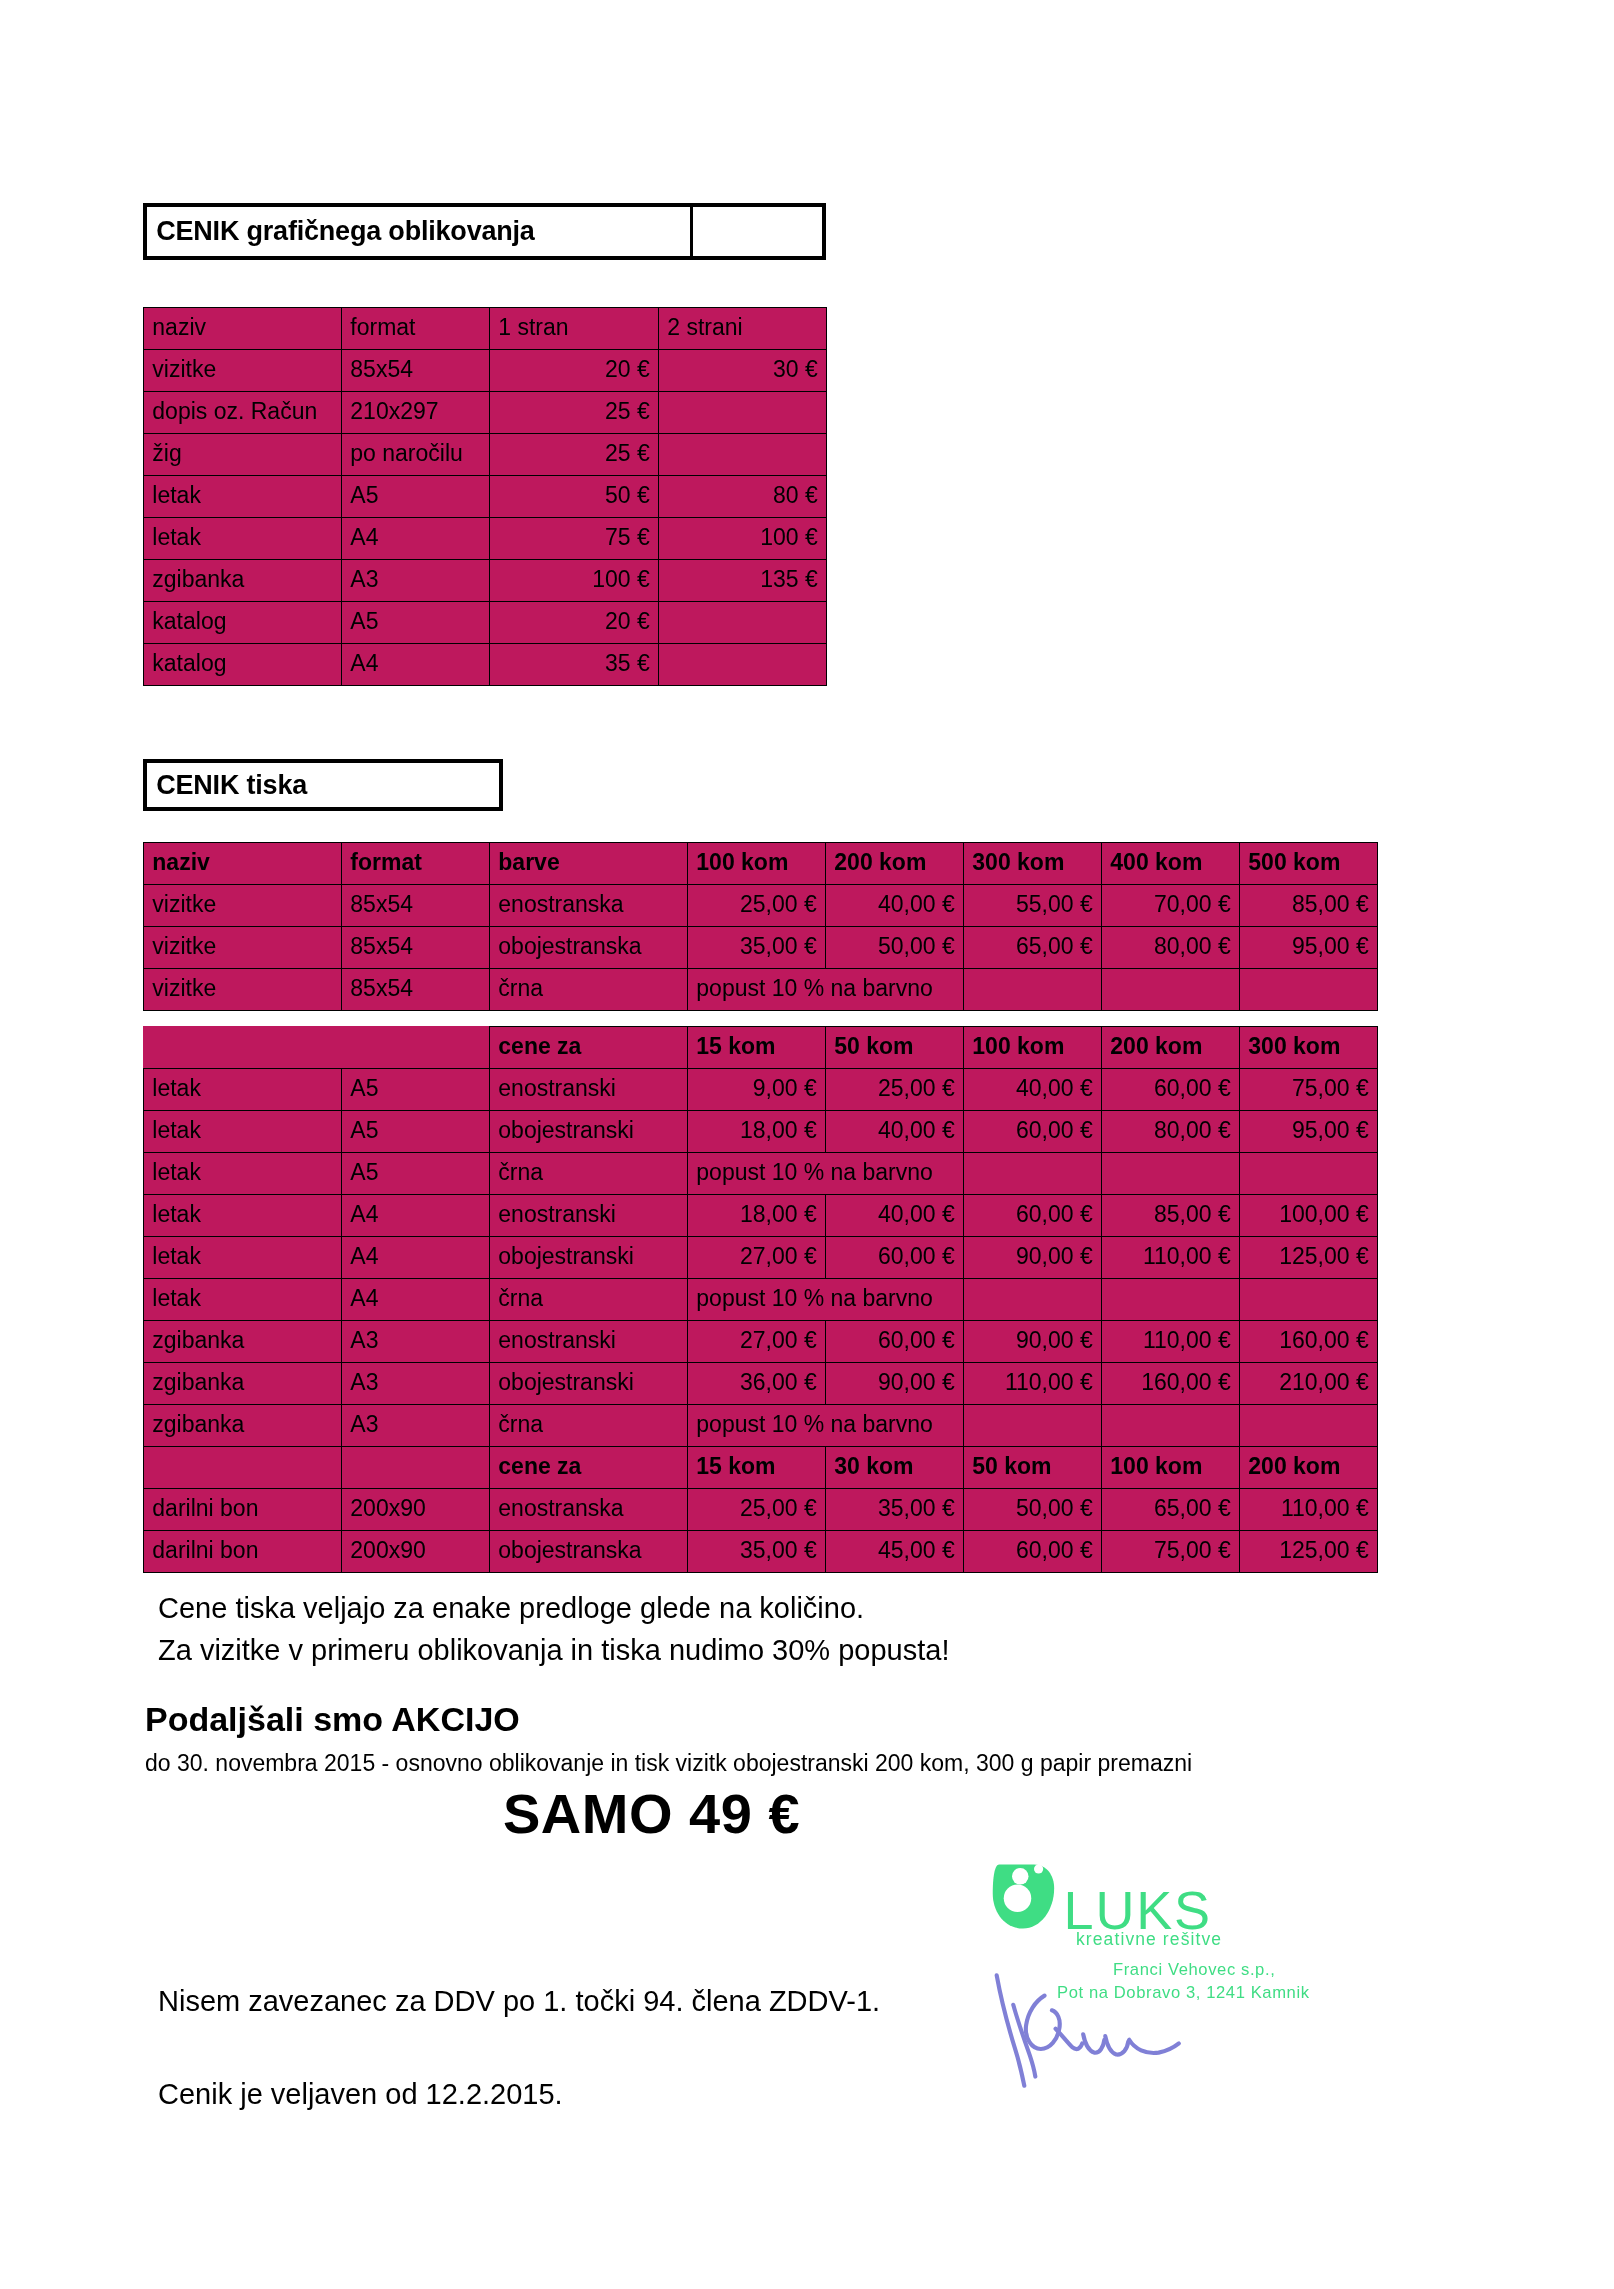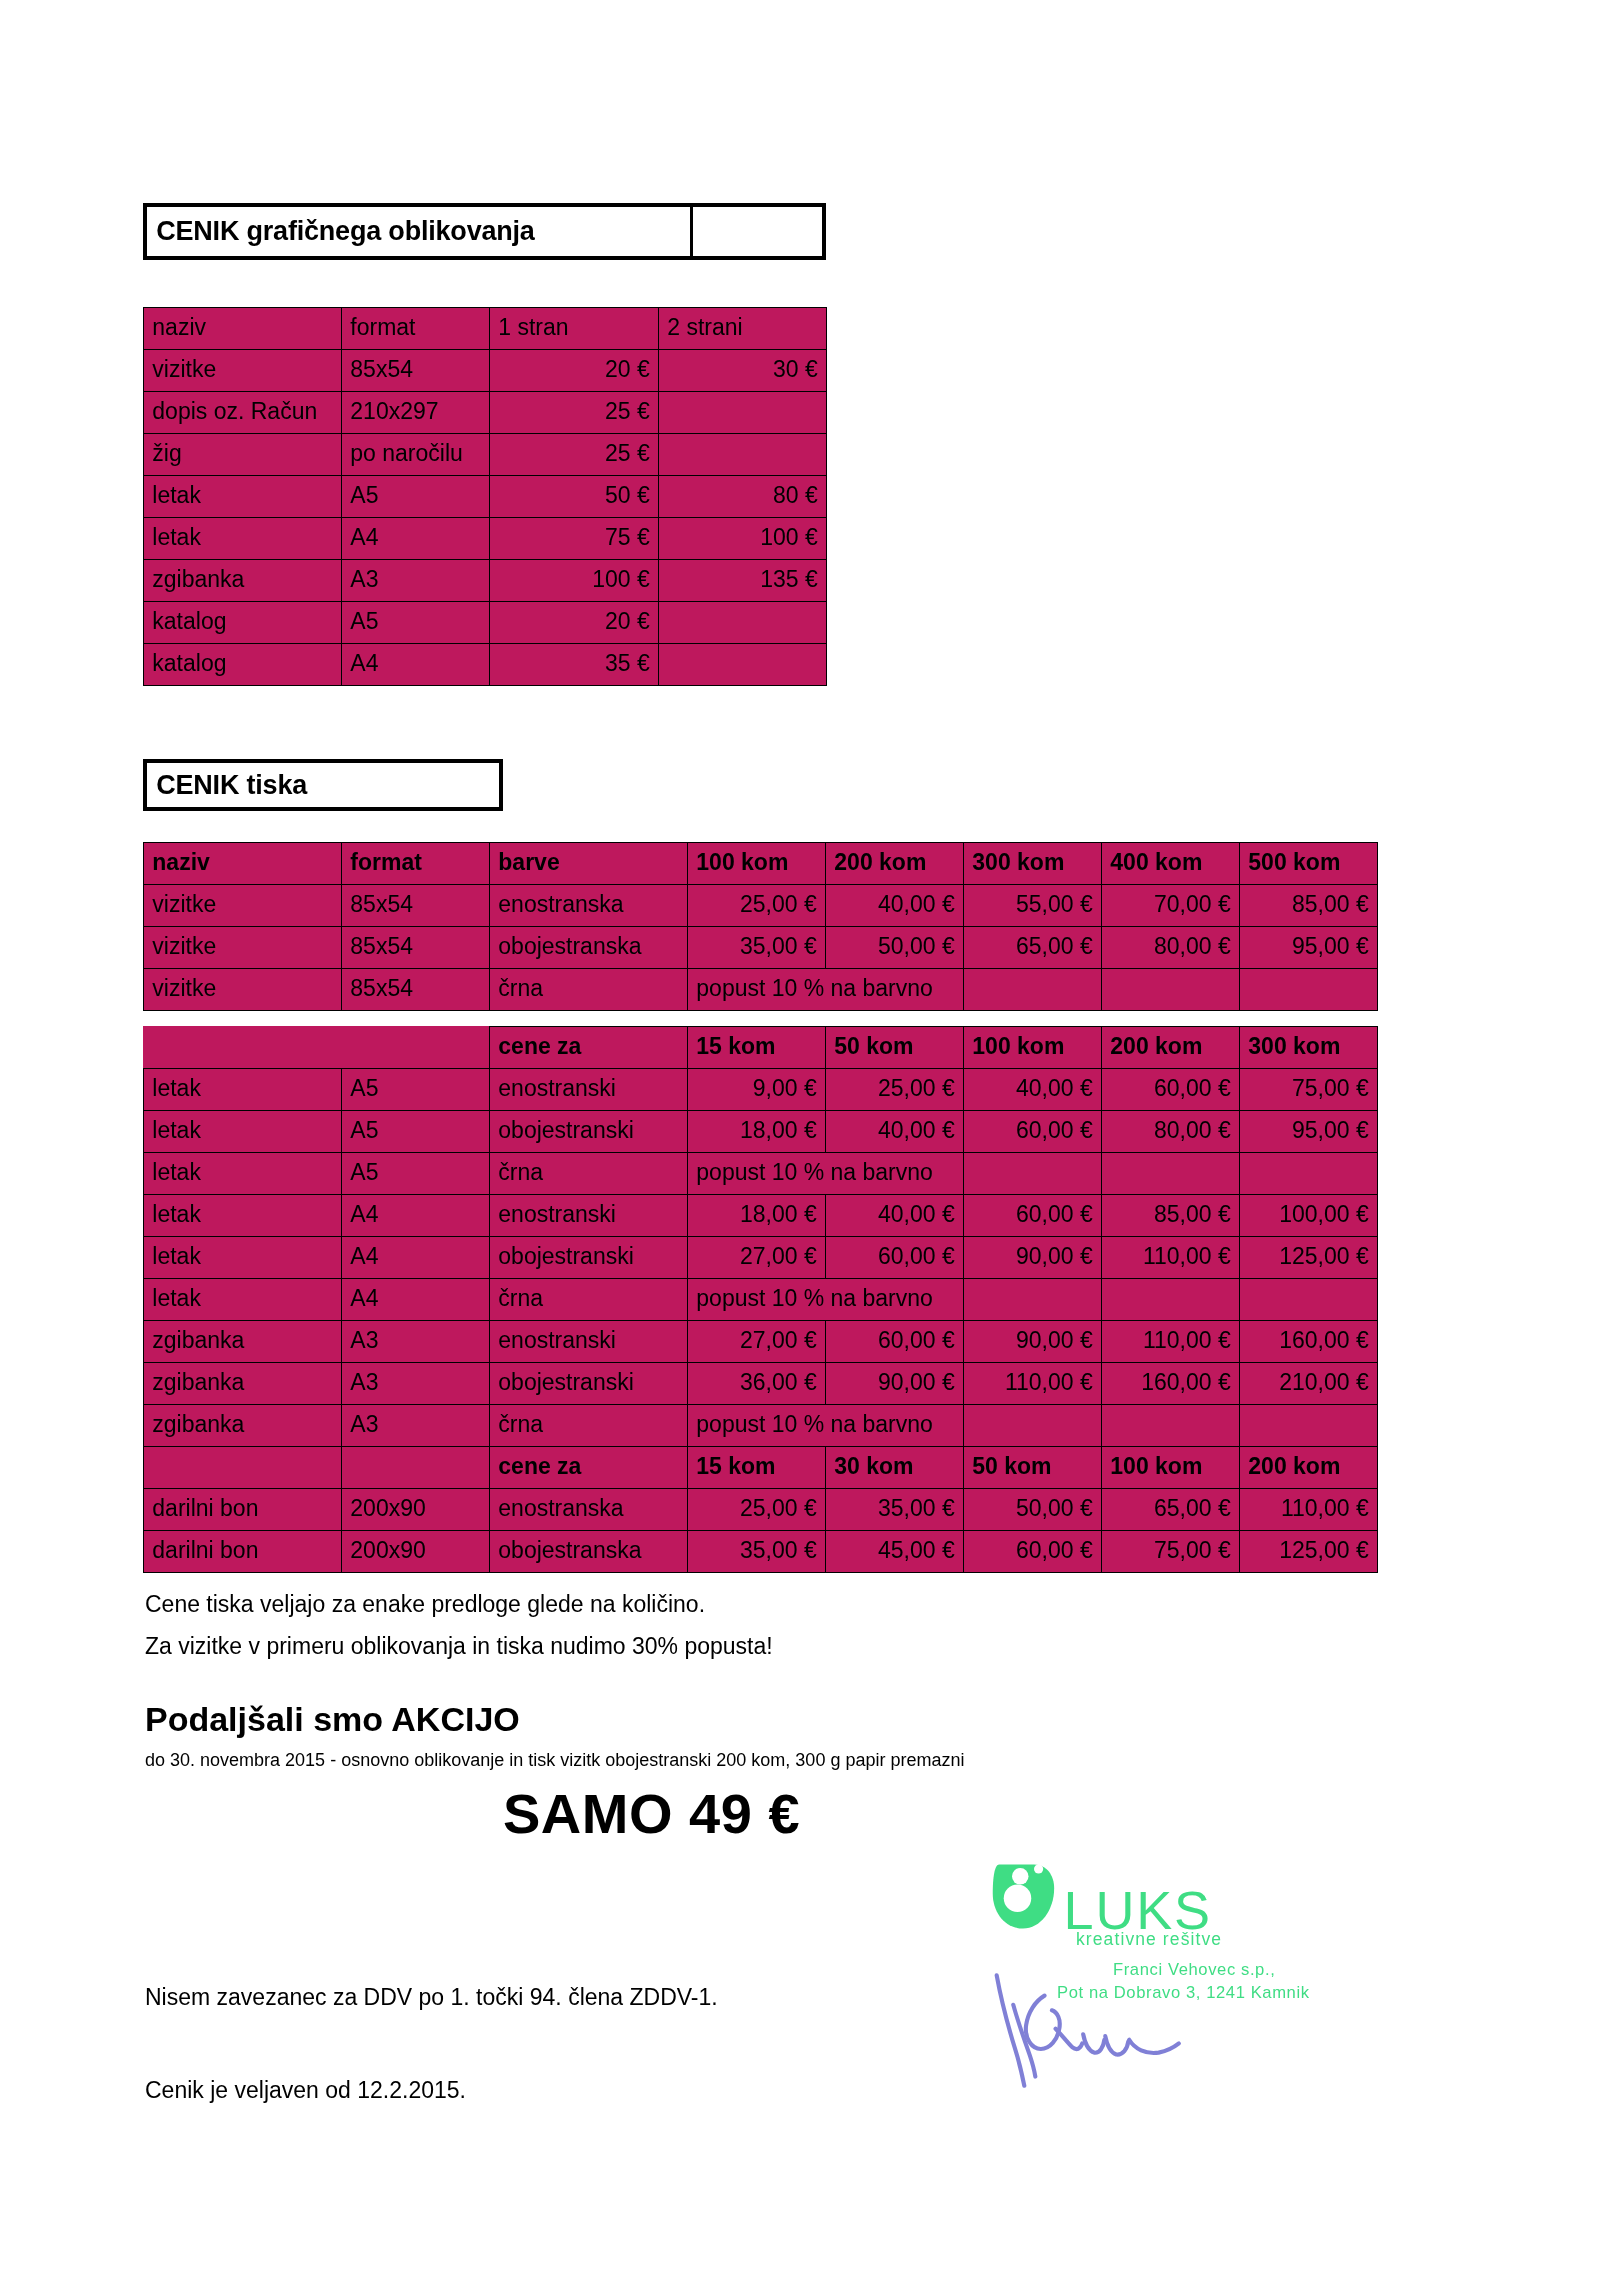--- a/index.html
+++ b/index.html
@@ -73,38 +73,39 @@
   #table-print-1 { left: 143px; top: 842px; width: 1232px; }
   #table-print-2 { left: 143px; top: 1026px; width: 1232px; padding-left: 8px; }
   #table-print-1 col.c-naziv, #table-print-2 col.c-naziv { width: 198px; }
   #table-print-1 col.c-format, #table-print-2 col.c-format { width: 148px; }
   #table-print-1 col.c-barve, #table-print-2 col.c-barve { width: 198px; }
   #table-print-1 col.c-q, #table-print-2 col.c-q { width: 138px; }
 
   
   .para {
     position: absolute;
-    font-size: 23px;
+    font-size: 29px;
     line-height: 1.35;
     white-space: nowrap;
+    margin-left: 13px;
   }
   #note-1 { left: 145px; top: 1589px; }
   #note-2 { left: 145px; top: 1631px; }
 
   #promo-heading {
     position: absolute;
     left: 145px; top: 1700px;
     font-size: 34px;
     font-weight: bold;
     white-space: nowrap;
   }
   #promo-detail {
     position: absolute;
     left: 145px; top: 1750px;
-    font-size: 18px;
+    font-size: 23px;
     white-space: nowrap;
   }
   #promo-price {
     position: absolute;
     left: 503px; top: 1781px;
     font-size: 56px;
     font-weight: bold;
     letter-spacing: 0.5px;
     white-space: nowrap;
   }

